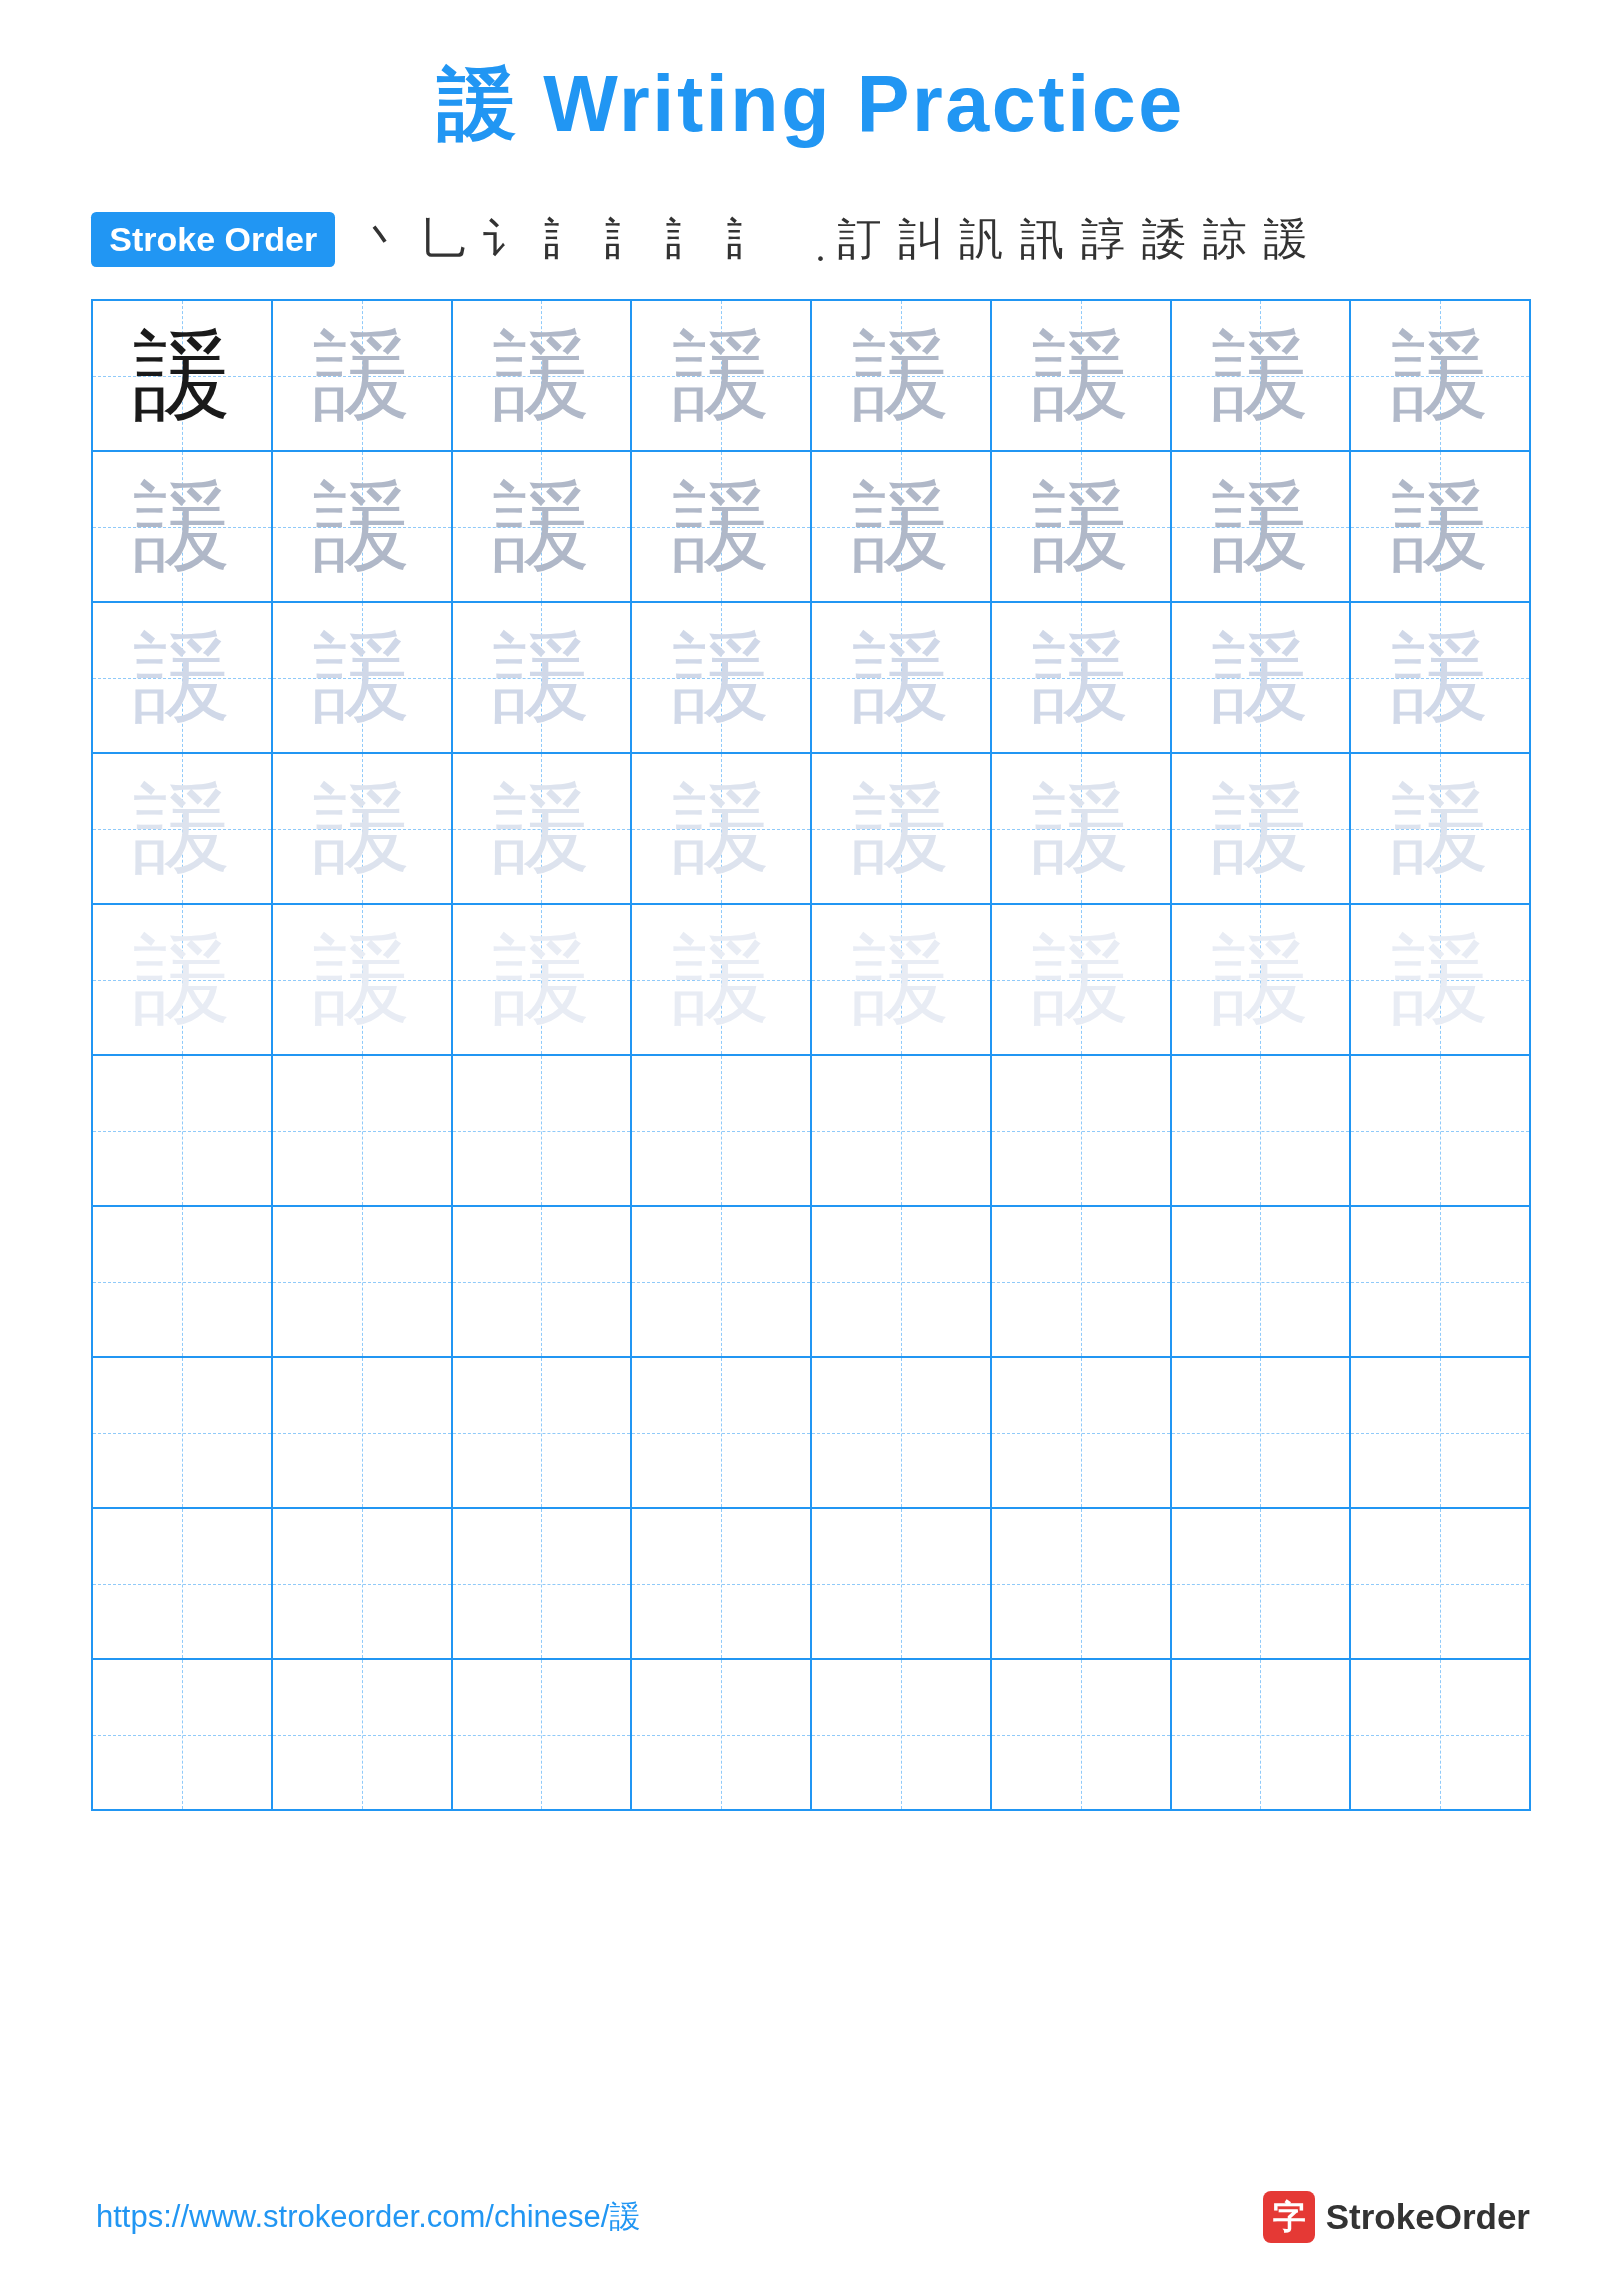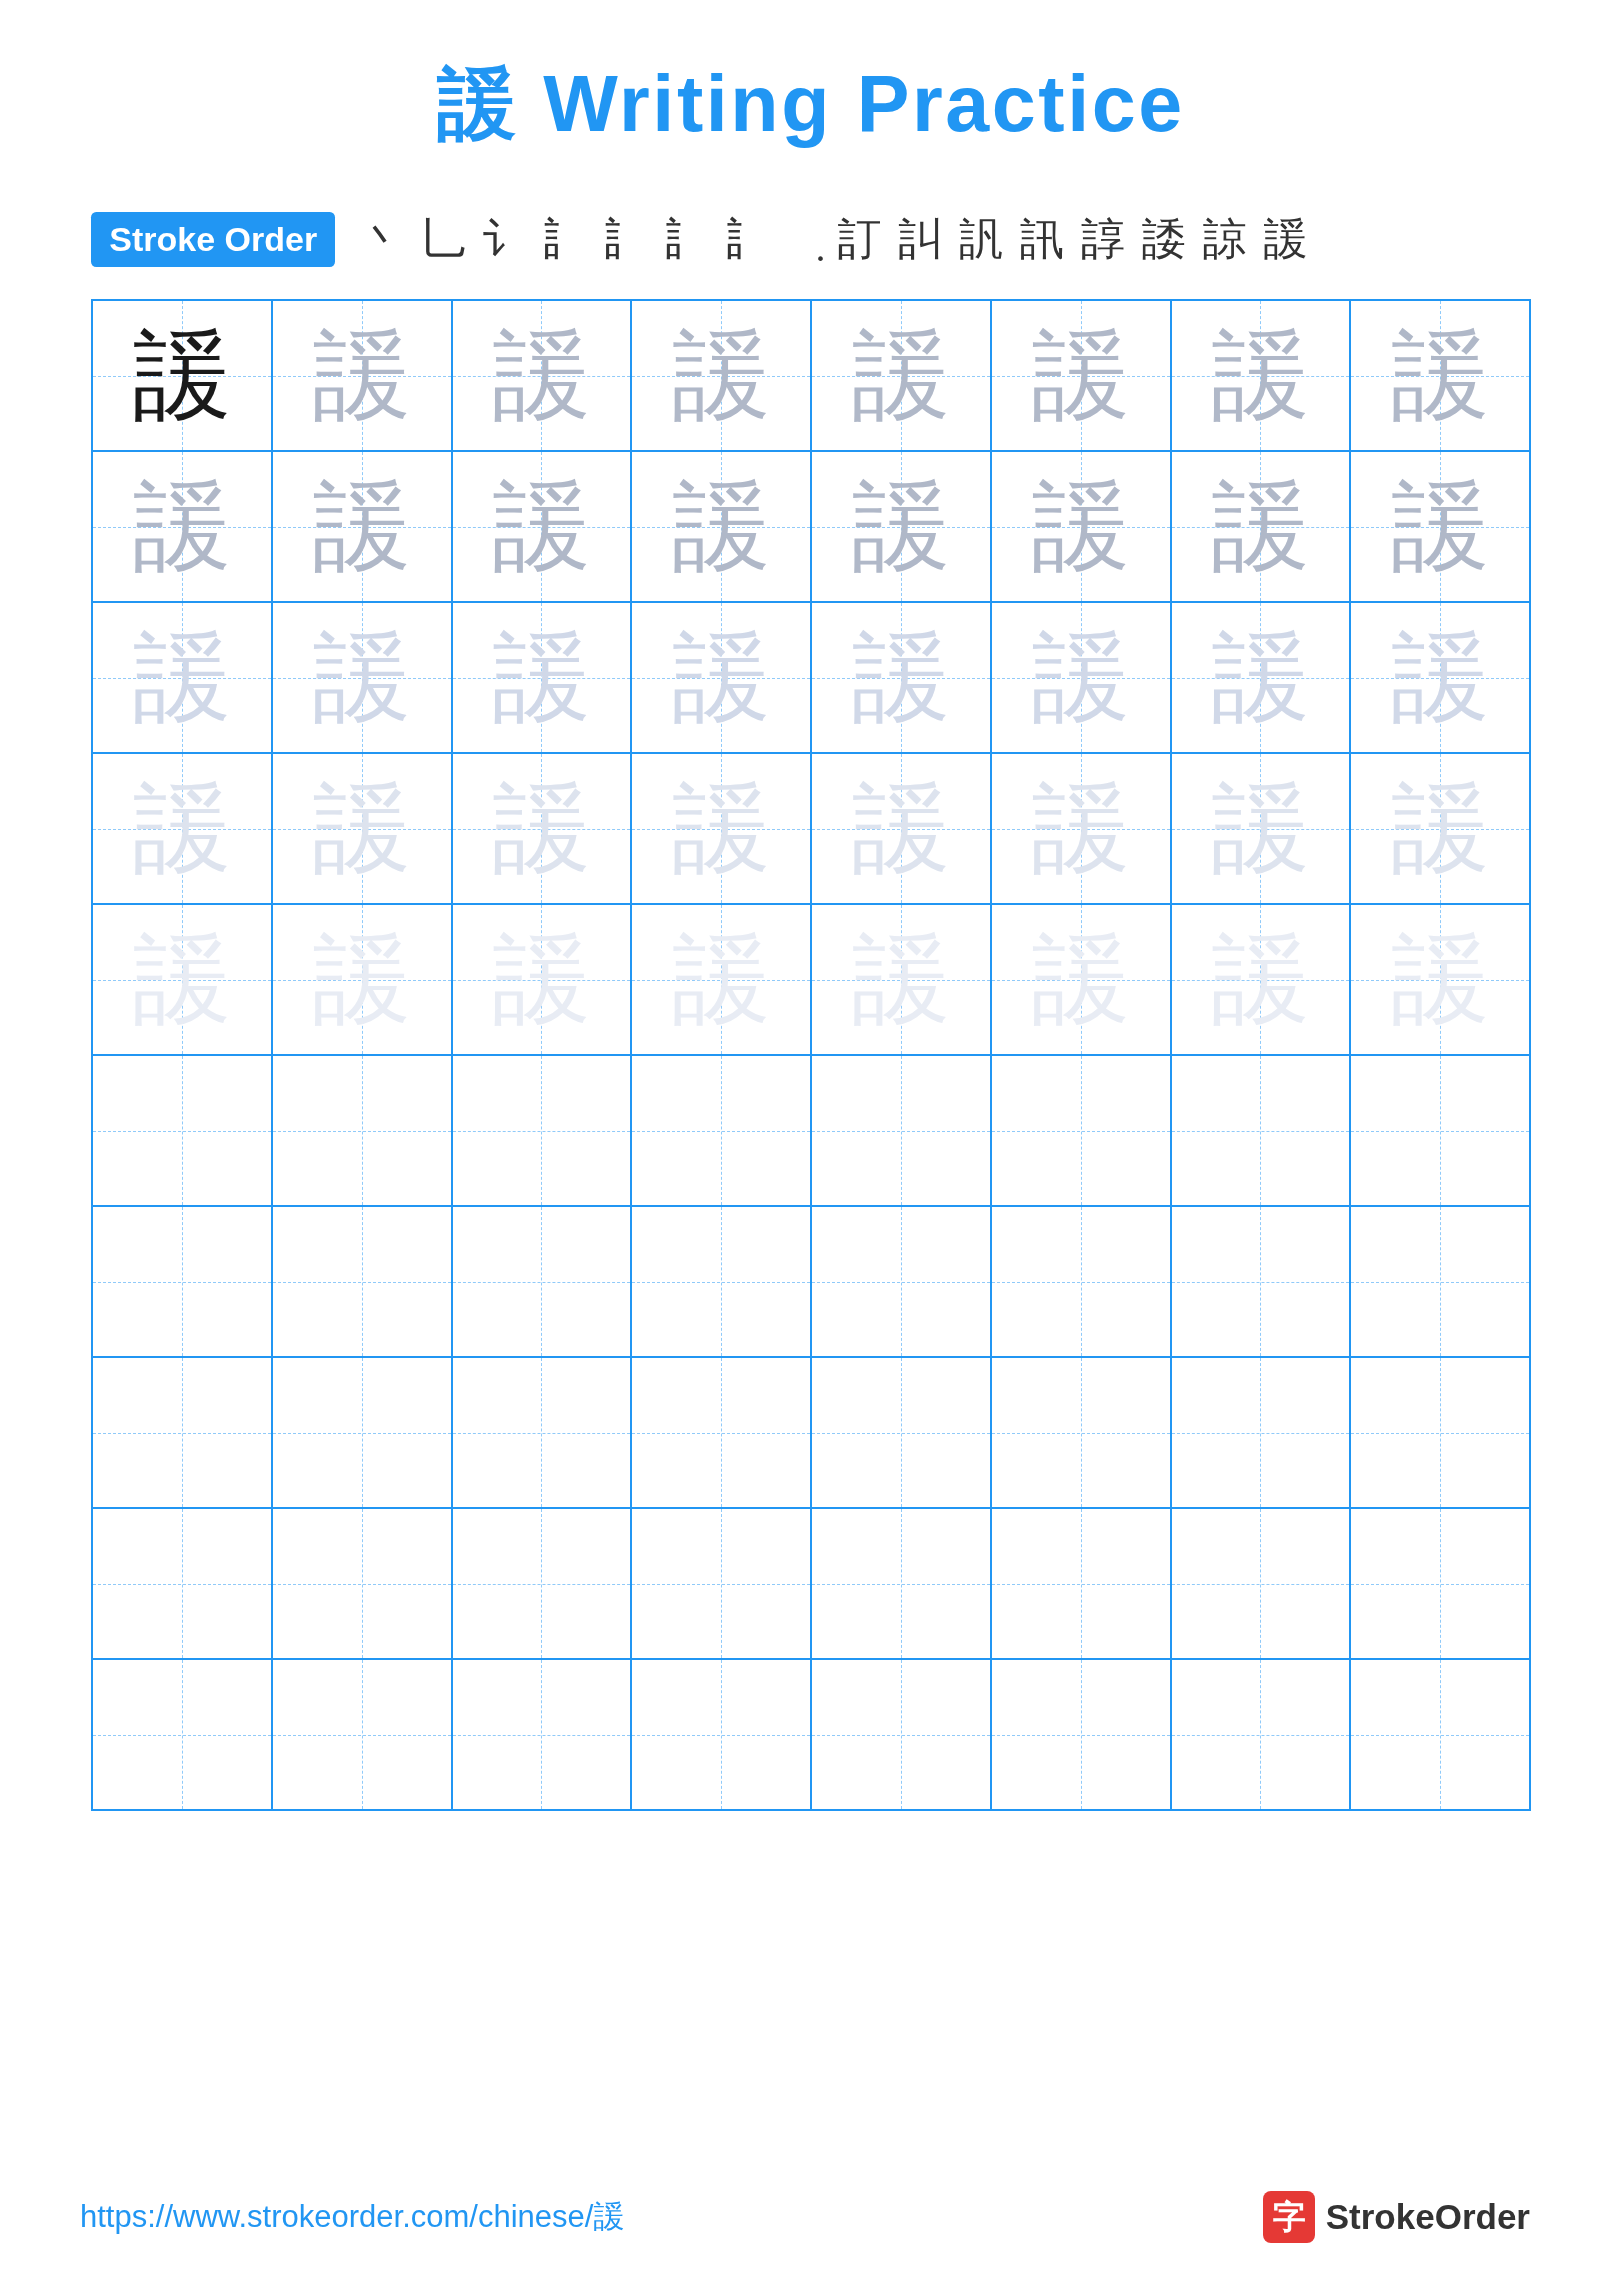--- a/index.html
+++ b/index.html
@@ -133,21 +133,21 @@
     }
 
     .char-faint {
       color: #e8ecf4;
     }
 
     
     .footer {
       position: absolute;
       bottom: 52px;
-      left: 80px;
+      left: 96px;
       right: 92px;
       display: flex;
       align-items: center;
       justify-content: space-between;
     }
 
     .footer-url {
       color: #2196F3;
       font-size: 31px;
       font-family: Arial, sans-serif;

